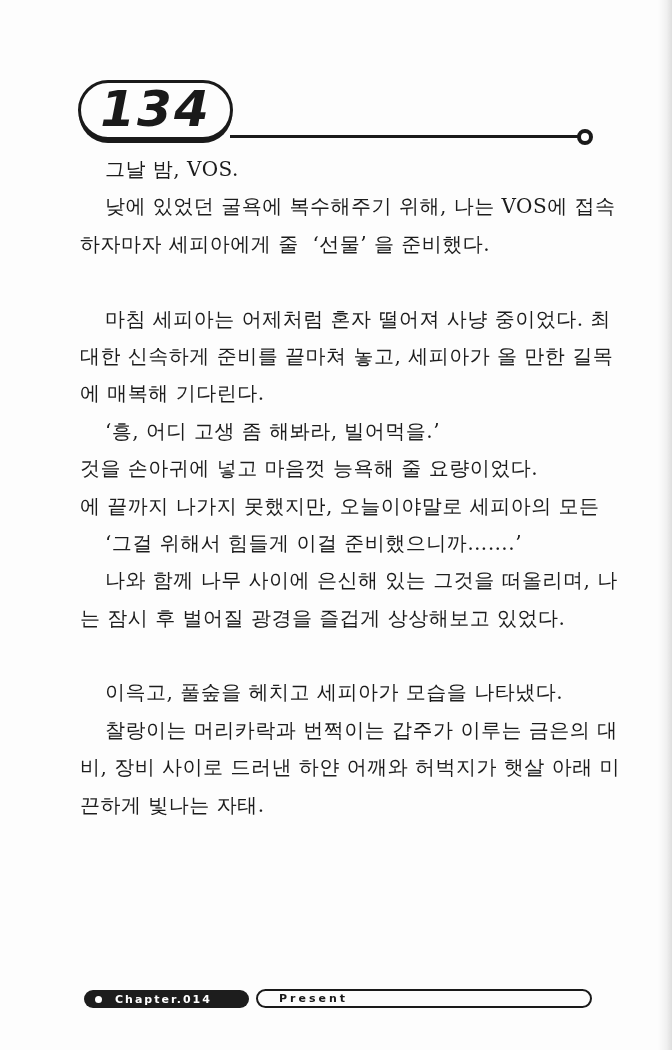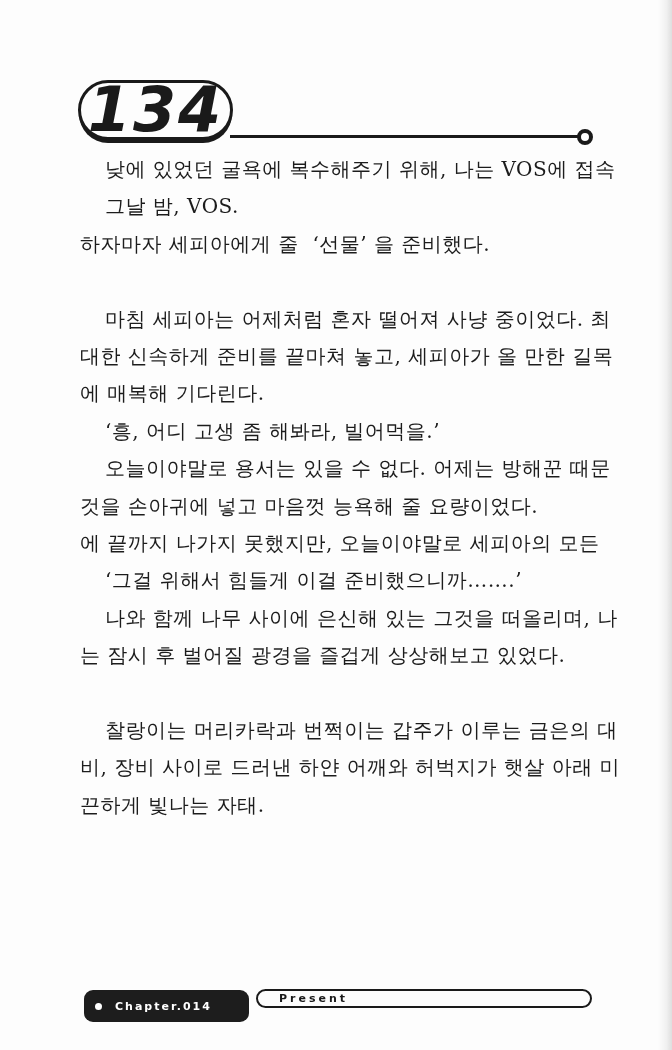--- a/index.html
+++ b/index.html
@@ -23,21 +23,21 @@
     border-radius: 30px;
     background: #fdfdfd;
     box-shadow: 0 4px 0 -1px #1a1a1a;
     display: flex; align-items: center; justify-content: center;
     z-index: 2;
   }
   .badge .num {
     font-family: "DejaVu Sans", "Liberation Sans", sans-serif;
     font-style: italic;
     font-weight: bold;
-    font-size: 62px;
+    font-size: 50px;
     letter-spacing: 2px;
     color: #1a1a1a;
     transform: translateY(-1px);
   }
   .hrule {
     position: absolute;
     left: 230px; top: 135px;
     width: 350px; height: 3px;
     background: #1a1a1a;
     z-index: 1;
@@ -61,21 +61,21 @@
     line-height: 37.4px;
     letter-spacing: 0.5px;
   }
   .text-block .line { white-space: pre; height: 37.4px; }
   .text-block .line.indent { padding-left: 25px; }
 
   
   .chapter-pill {
     position: absolute;
     left: 84px; top: 990px;
-    width: 165px; height: 32px;
+    width: 165px; height: 18px;
     background: #1d1d1d;
     border-radius: 9px;
     display: flex; align-items: center;
   }
   .chapter-dot {
     width: 7px; height: 7px;
     border-radius: 50%;
     background: #fff;
     margin-left: 11px;
     flex: 0 0 auto;
@@ -119,35 +119,35 @@
 
 <div class="page">
 
   <div class="badge">
     <span class="num">134</span>
   </div>
   <div class="hrule"></div>
   <div class="ring"></div>
 
   <div class="text-block">
+      <div class="line indent">그날 밤, VOS.</div>
       <div class="line indent">낮에 있었던 굴욕에 복수해주기 위해, 나는 VOS에 접속</div>
-      <div class="line indent">그날 밤, VOS.</div>
       <div class="line">하자마자 세피아에게 줄  ‘선물’ 을 준비했다.</div>
       <div class="line"></div>
       <div class="line indent">마침 세피아는 어제처럼 혼자 떨어져 사냥 중이었다. 최</div>
       <div class="line">대한 신속하게 준비를 끝마쳐 놓고, 세피아가 올 만한 길목</div>
       <div class="line">에 매복해 기다린다.</div>
       <div class="line indent">‘흥, 어디 고생 좀 해봐라, 빌어먹을.’</div>
-      <div class="line indent">오늘이야말로 용서는 있을 수 없다. 어제는 방해꾼 때문</div>
       <div class="line">것을 손아귀에 넣고 마음껏 능욕해 줄 요량이었다.</div>
       <div class="line">에 끝까지 나가지 못했지만, 오늘이야말로 세피아의 모든</div>
       <div class="line indent">‘그걸 위해서 힘들게 이걸 준비했으니까…….’</div>
       <div class="line indent">나와 함께 나무 사이에 은신해 있는 그것을 떠올리며, 나</div>
       <div class="line">는 잠시 후 벌어질 광경을 즐겁게 상상해보고 있었다.</div>
       <div class="line"></div>
+      <div class="line indent">이윽고, 풀숲을 헤치고 세피아가 모습을 나타냈다.</div>
       <div class="line indent">찰랑이는 머리카락과 번쩍이는 갑주가 이루는 금은의 대</div>
       <div class="line">비, 장비 사이로 드러낸 하얀 어깨와 허벅지가 햇살 아래 미</div>
       <div class="line">끈하게 빛나는 자태.</div>
     </div>
 
   <div class="chapter-pill">
     <span class="chapter-dot"></span>
     <span class="chapter-label">Chapter.014</span>
   </div>
   <div class="present-pill">

